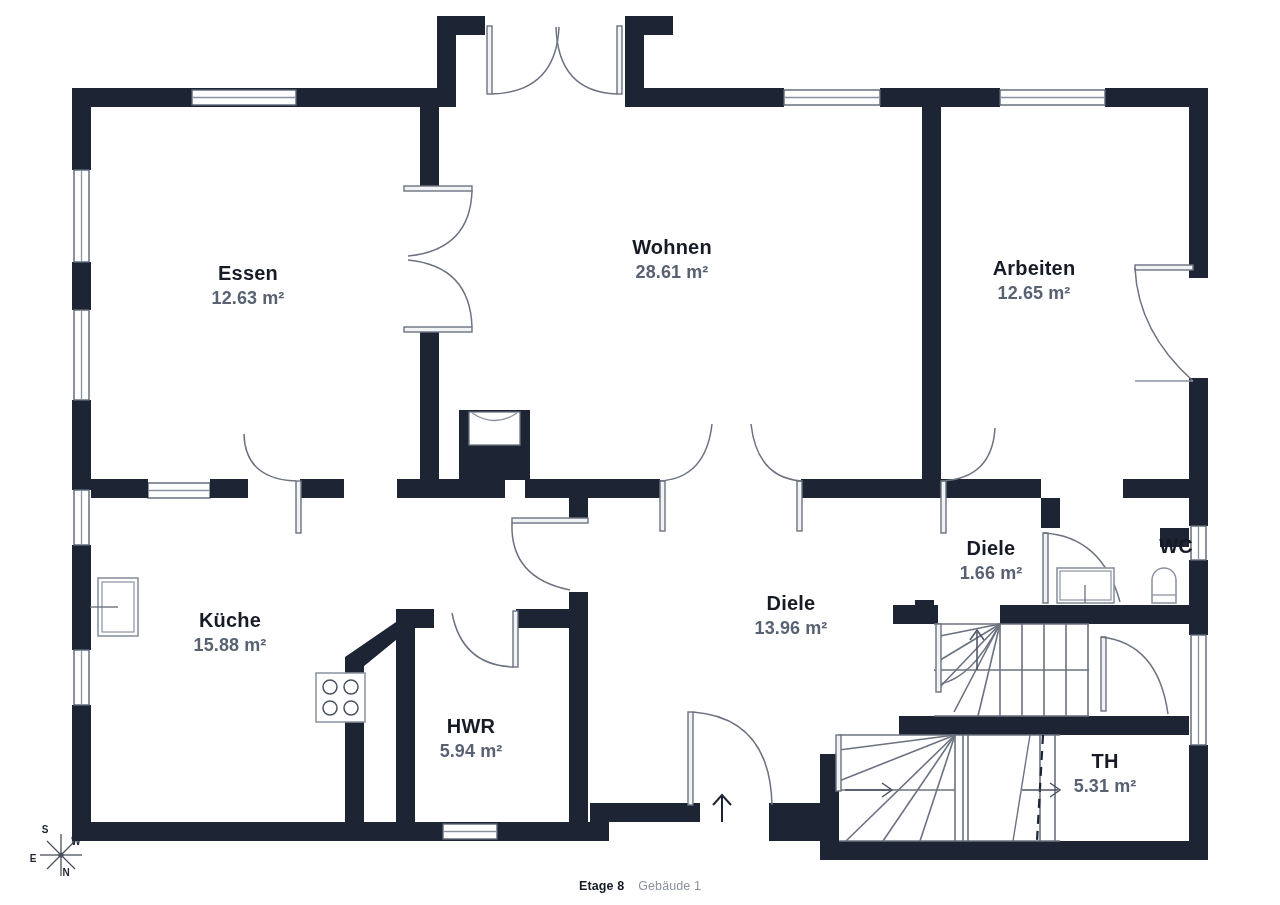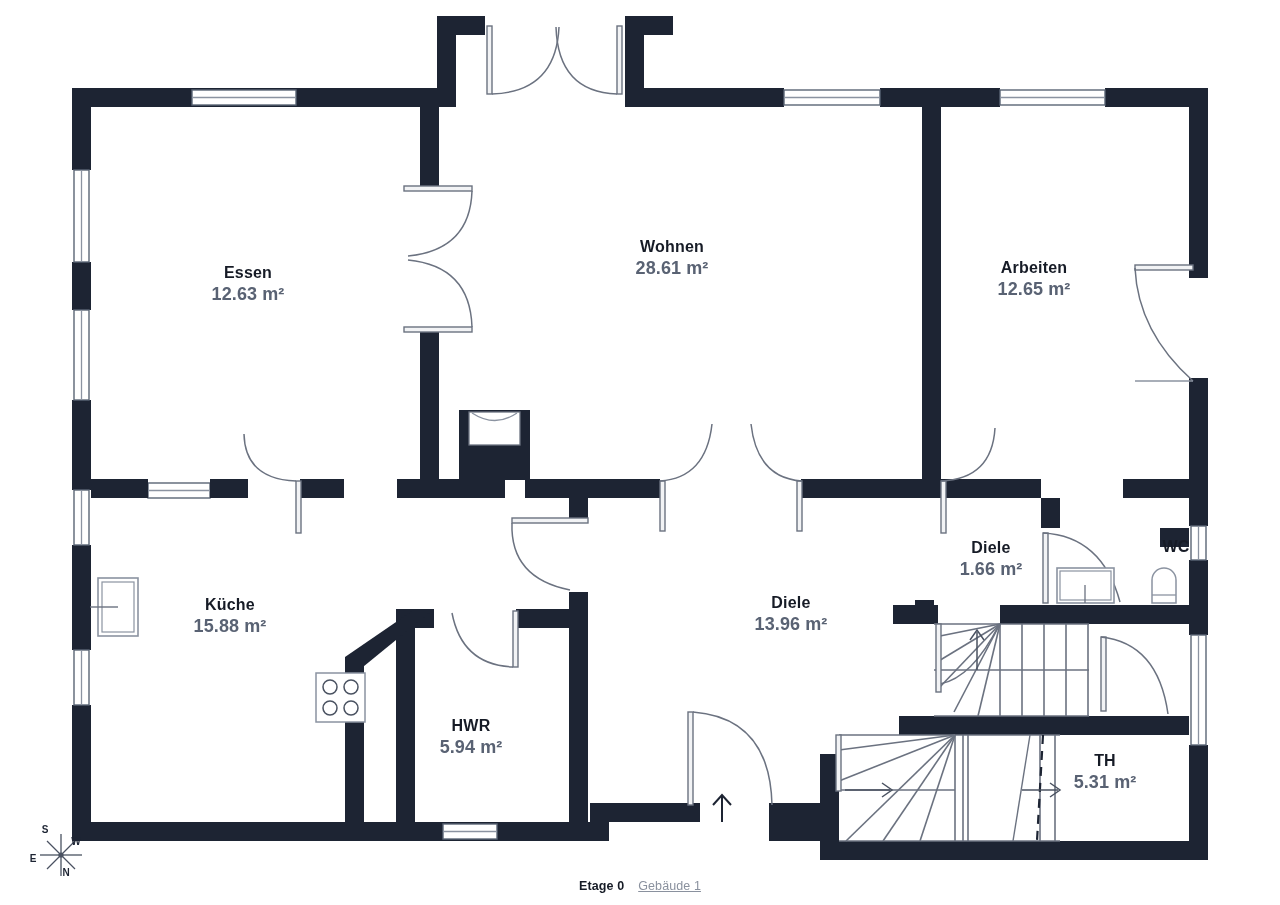--- a/index.html
+++ b/index.html
@@ -25,21 +25,21 @@
   .room-label {
     position: absolute;
     text-align: center;
     transform: translate(-50%, -50%);
     line-height: 1.28;
     white-space: nowrap;
     pointer-events: none;
   }
   .room-name {
     display: block;
-    font-size: 16px;
+    font-size: 20px;
     font-weight: bold;
     color: #161b26;
     letter-spacing: 0.2px;
   }
   .room-area {
     display: block;
     font-size: 18px;
     font-weight: bold;
     color: #596273;
     letter-spacing: 0.1px;
@@ -54,21 +54,20 @@
   }
   .footer .etage {
     font-weight: bold;
     color: #161b26;
     letter-spacing: 0.1px;
   }
   .footer .gebaeude {
     color: #8a919e;
     margin-left: 14px;
     letter-spacing: 0.1px;
-    text-decoration: underline;
   }
   .compass-letter {
     position: absolute;
     font-size: 10px;
     font-weight: bold;
     color: #1d2433;
     transform: translate(-50%, -50%);
   }
 </style>
 </head>
@@ -346,21 +345,21 @@
     <span class="room-area">12.63 m²</span>
   </div>
   <div class="room-label" style="left:672px; top:259px;">
     <span class="room-name">Wohnen</span>
     <span class="room-area">28.61 m²</span>
   </div>
   <div class="room-label" style="left:1034px; top:280px;">
     <span class="room-name">Arbeiten</span>
     <span class="room-area">12.65 m²</span>
   </div>
-  <div class="room-label" style="left:230px; top:617px;">
+  <div class="room-label" style="left:230px; top:632px;">
     <span class="room-name">Küche</span>
     <span class="room-area">15.88 m²</span>
   </div>
   <div class="room-label" style="left:471px; top:738px;">
     <span class="room-name">HWR</span>
     <span class="room-area">5.94 m²</span>
   </div>
   <div class="room-label" style="left:791px; top:615px;">
     <span class="room-name">Diele</span>
     <span class="room-area">13.96 m²</span>
@@ -376,16 +375,16 @@
     <span class="room-name">TH</span>
     <span class="room-area">5.31 m²</span>
   </div>
 
   <span class="compass-letter" style="left:45px; top:829px;">S</span>
   <span class="compass-letter" style="left:76px; top:841px;">W</span>
   <span class="compass-letter" style="left:33px; top:858px;">E</span>
   <span class="compass-letter" style="left:66px; top:872px;">N</span>
 
   <div class="footer">
-    <span class="etage">Etage 0</span><span class="gebaeude">Gebäude 1</span>
+    <span class="etage">Etage 8</span><span class="gebaeude">Gebäude 1</span>
   </div>
 
 </div>
 
 </body></html>

